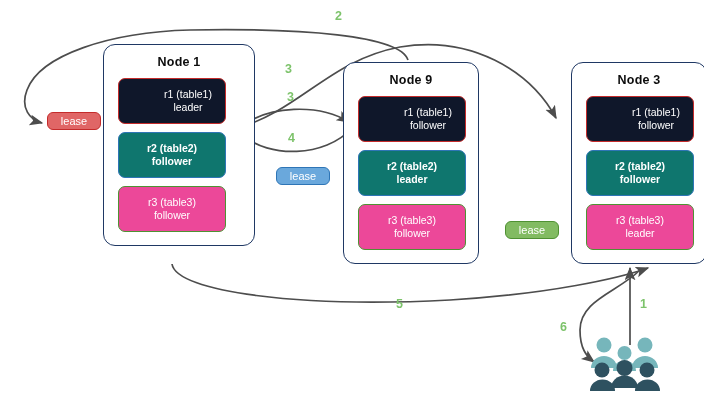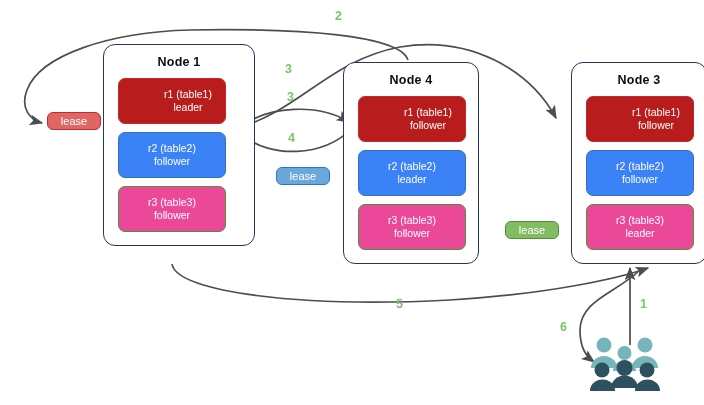--- a/index.html
+++ b/index.html
@@ -52,22 +52,22 @@
     border-radius: 7px;
     display: flex;
     flex-direction: column;
     align-items: center;
     justify-content: center;
     color: #ffffff;
     font-size: 10.5px;
     line-height: 13px;
     text-align: center;
   }
-  .rep-red   { background:#b91c1c; border:1.6px solid #c42b2b;padding-left:32px; }
-  .rep-blue  { background:#3b82f6; border:1.6px solid #2e75b6; }
+  .rep-red   { background:#0f172a; border:1.6px solid #c42b2b;padding-left:32px; }
+  .rep-blue  { background:#0f766e; border:1.6px solid #2e75b6;font-weight:bold; }
   .rep-green { background:#ec4899; border:1.6px solid #4f9133; }
   .rep-line  { display:block; }
   .r-top  { top: 33px; }
   .r-mid  { top: 87px; }
   .r-bot  { top: 141px; }
 
   .lease {
     position: absolute;
     box-sizing: border-box;
     border-radius: 6px;
@@ -134,21 +134,21 @@
       <span class="rep-line">r2 (table2)</span>
       <span class="rep-line">follower</span>
     </div>
     <div class="replica rep-green r-bot">
       <span class="rep-line">r3 (table3)</span>
       <span class="rep-line">follower</span>
     </div>
   </div>
 
   <div class="node" style="left:343px; top:62px; width:136px; height:202px;">
-    <div class="node-title">Node 4</div>
+    <div class="node-title">Node 9</div>
     <div class="replica rep-red r-top">
       <span class="rep-line">r1 (table1)</span>
       <span class="rep-line">follower</span>
     </div>
     <div class="replica rep-blue r-mid">
       <span class="rep-line">r2 (table2)</span>
       <span class="rep-line">leader</span>
     </div>
     <div class="replica rep-green r-bot">
       <span class="rep-line">r3 (table3)</span>

